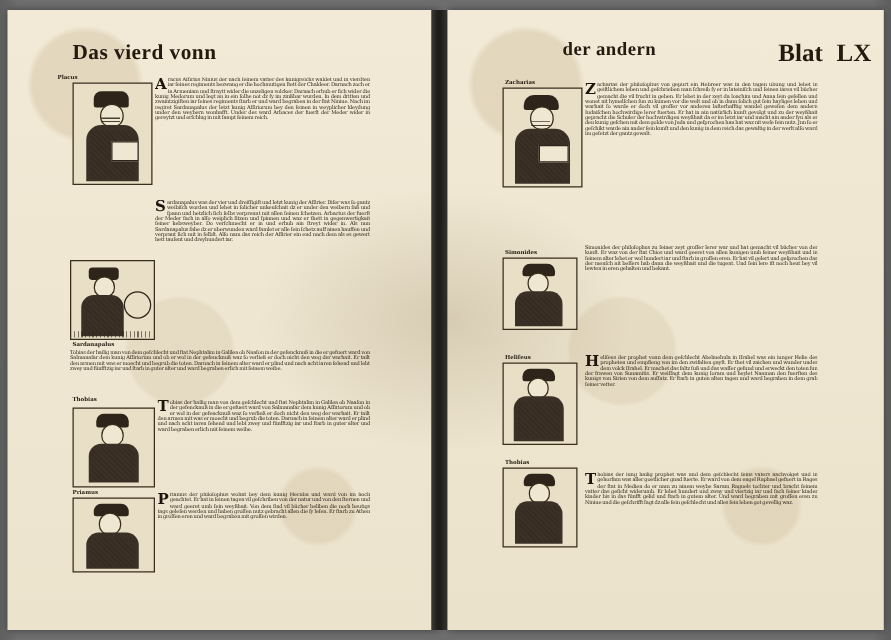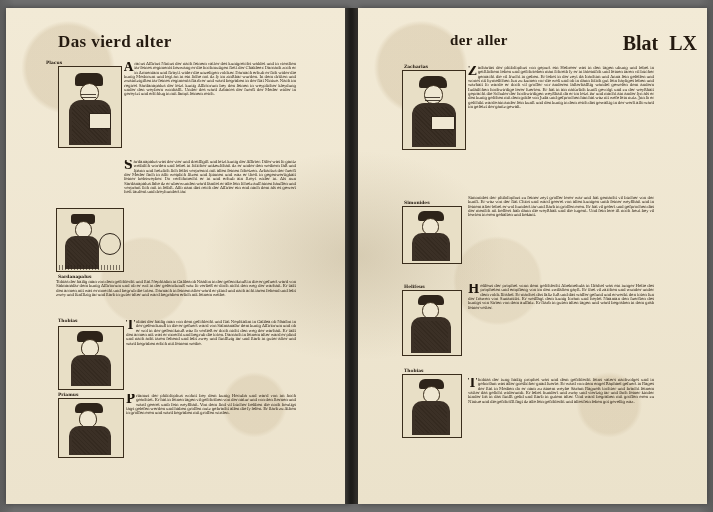--- a/index.html
+++ b/index.html
@@ -121,21 +121,21 @@
   }
 </style>
 </head>
 <body>
 
 <div class="spread">
 
   <div class="page left">
     <div class="stains"></div>
 
-    <div class="head head-left">Das vierd alter</div>
+    <div class="head head-left">Das vierd vonn</div>
 
     <div class="cut" style="left:52px;top:58px;width:62px;height:80px;">
       <div class="hat" style="left:16px;top:6px;width:28px;height:13px;"></div>
       <div class="face" style="left:21px;top:16px;width:17px;height:17px;"></div>
       <div class="ink hatch h" style="left:22px;top:27px;width:15px;height:7px;"></div>
       <div class="robe" style="left:10px;top:33px;width:42px;height:45px;border-radius:12px 12px 0 0;"></div>
       <div class="ink hatch d" style="left:13px;top:38px;width:36px;height:38px;opacity:.55;"></div>
       <div class="ink" style="left:30px;top:46px;width:20px;height:14px;background:#efe7d2;border:1px solid #2e241a;"></div>
     </div>
     <div class="sidelabel" style="left:40px;top:52px;">Placus</div>
@@ -177,21 +177,21 @@
     <div class="sidelabel" style="left:52px;top:384px;">Priamus</div>
 
     <div class="txt" style="left:120px;top:386px;width:170px;height:62px;">Priamus der philoſophus wohnt bey dem kunig Hecuba und ward von im hoch geachtet. Er hat in ſeinen tagen vil geſchriben von der natur und von den ſternen und ward geeret umb ſein weyßhait. Von dem ſind vil bücher beliben die noch heutigs tags geleſen werden und haben groſſen nutz gebracht allen die ſy leſen. Er ſtarb zu Athen in groſſen eren und ward begraben mit groſſen wirden.</div>
   </div>
 
   <div class="gutter"></div>
 
   <div class="page right">
     <div class="stains"></div>
 
-    <div class="head head-right">der aller</div>
+    <div class="head head-right">der andern</div>
     <div class="folio">
       <span>Blat</span>
       <span class="num">LX</span>
     </div>
 
     <div class="cut" style="left:44px;top:62px;width:62px;height:78px;">
       <div class="hat" style="left:16px;top:5px;width:28px;height:12px;border-radius:8px 8px 2px 2px;"></div>
       <div class="face" style="left:21px;top:14px;width:17px;height:17px;"></div>
       <div class="ink hatch h" style="left:22px;top:26px;width:15px;height:7px;"></div>
       <div class="robe" style="left:9px;top:32px;width:44px;height:44px;border-radius:12px 12px 0 0;"></div>

